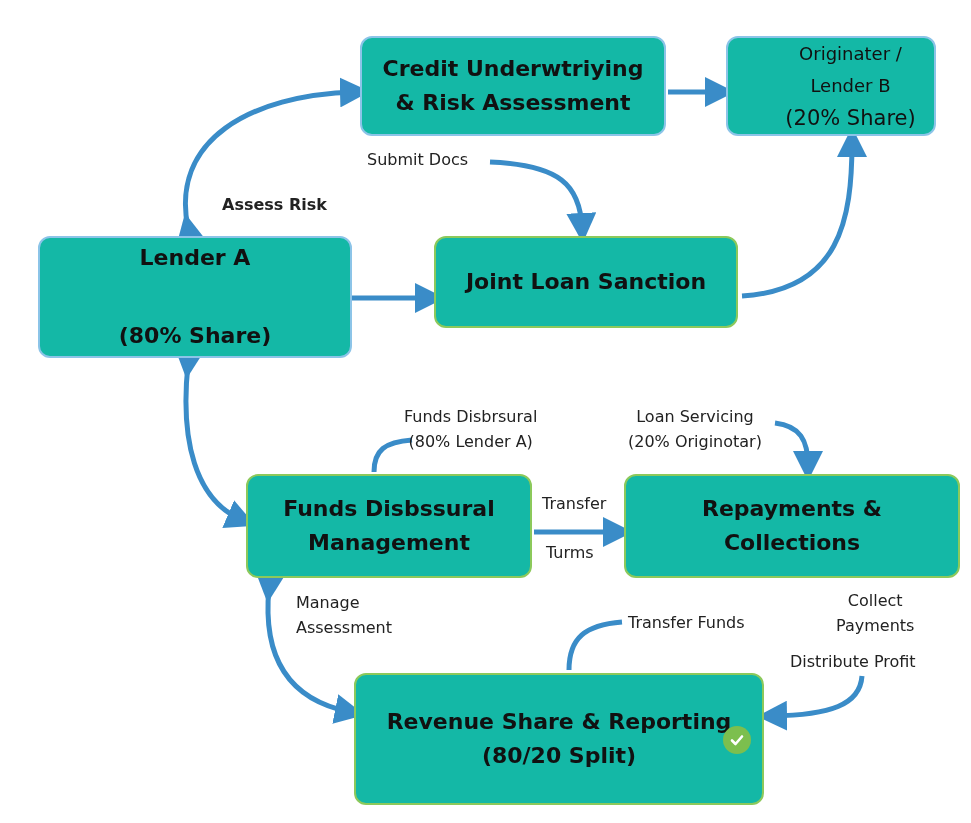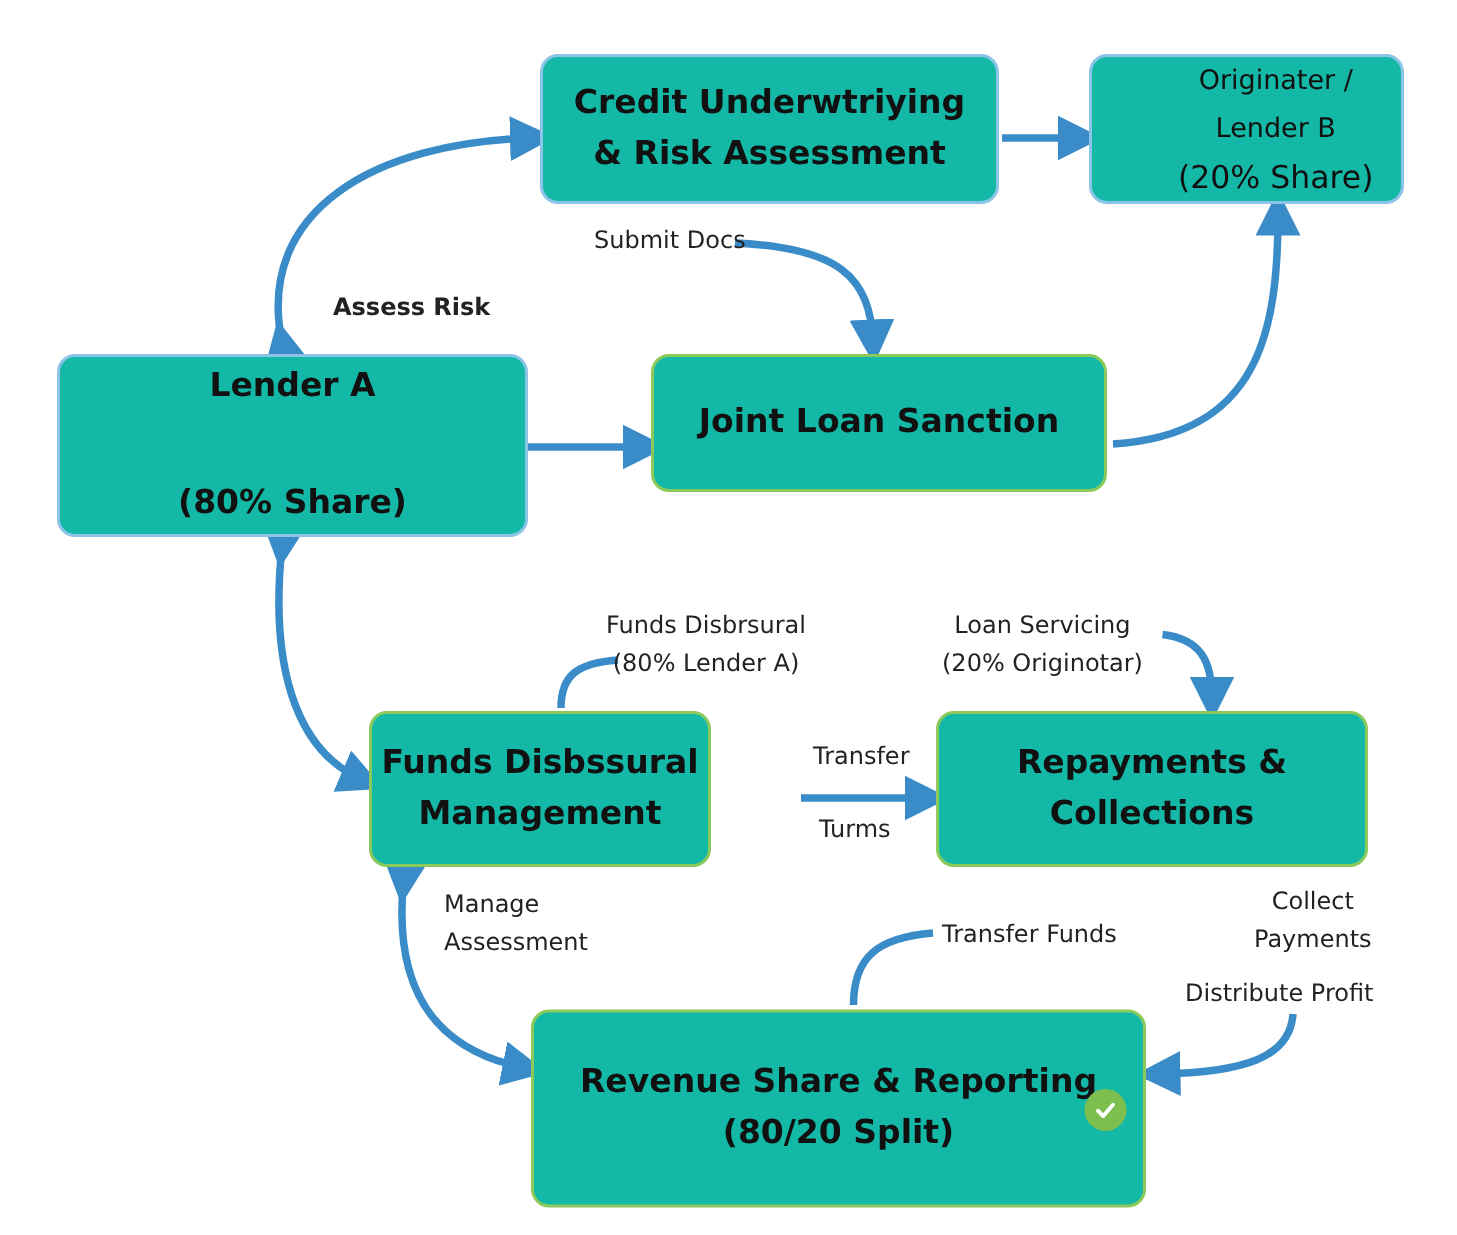--- a/index.html
+++ b/index.html
@@ -54,41 +54,41 @@
 
 <div class="node blue" style="left:38px;top:236px;width:314px;height:122px;gap:44px;">
   <div class="t">Lender A</div>
   <div class="t">(80% Share)</div>
 </div>
 
 <div class="node green" style="left:434px;top:236px;width:304px;height:92px;">
   <div class="t">Joint Loan Sanction</div>
 </div>
 
-<div class="node green" style="left:246px;top:474px;width:228px;height:104px;">
+<div class="node green" style="left:246px;top:474px;width:286px;height:104px;">
   <div class="t">Funds Disbssural</div>
   <div class="t">Management</div>
 </div>
 
-<div class="node green" style="left:624px;top:474px;width:288px;height:104px;">
+<div class="node green" style="left:624px;top:474px;width:336px;height:104px;">
   <div class="t">Repayments &amp;</div>
   <div class="t">Collections</div>
 </div>
 
 <div class="node green" style="left:354px;top:673px;width:410px;height:132px;">
   <div class="t">Revenue Share &amp; Reporting</div>
   <div class="t">(80/20 Split)</div>
 </div>
 <div class="check" style="left:723px;top:726px;">
   <svg width="16" height="16" viewBox="0 0 16 16">
       <path d="M3 8.5 L6.5 12 L13 4.5" stroke="#fff" stroke-width="2.6" fill="none" stroke-linecap="round" stroke-linejoin="round"></path>
     </svg>
 </div>
 
-<div class="lbl" style="left:396px;top:147px;">Submit Docs</div>
+<div class="lbl" style="left:367px;top:147px;">Submit Docs</div>
 <div class="lbl" style="left:222px;top:192px;font-weight:bold;">Assess Risk</div>
 <div class="lbl" style="left:404px;top:404px;">
   <div>Funds Disbrsural</div>
   <div>(80% Lender A)</div>
 </div>
 <div class="lbl" style="left:628px;top:404px;">
   <div>Loan Servicing</div>
   <div>(20% Originotar)</div>
 </div>
 <div class="lbl" style="left:542px;top:491px;">Transfer</div>

